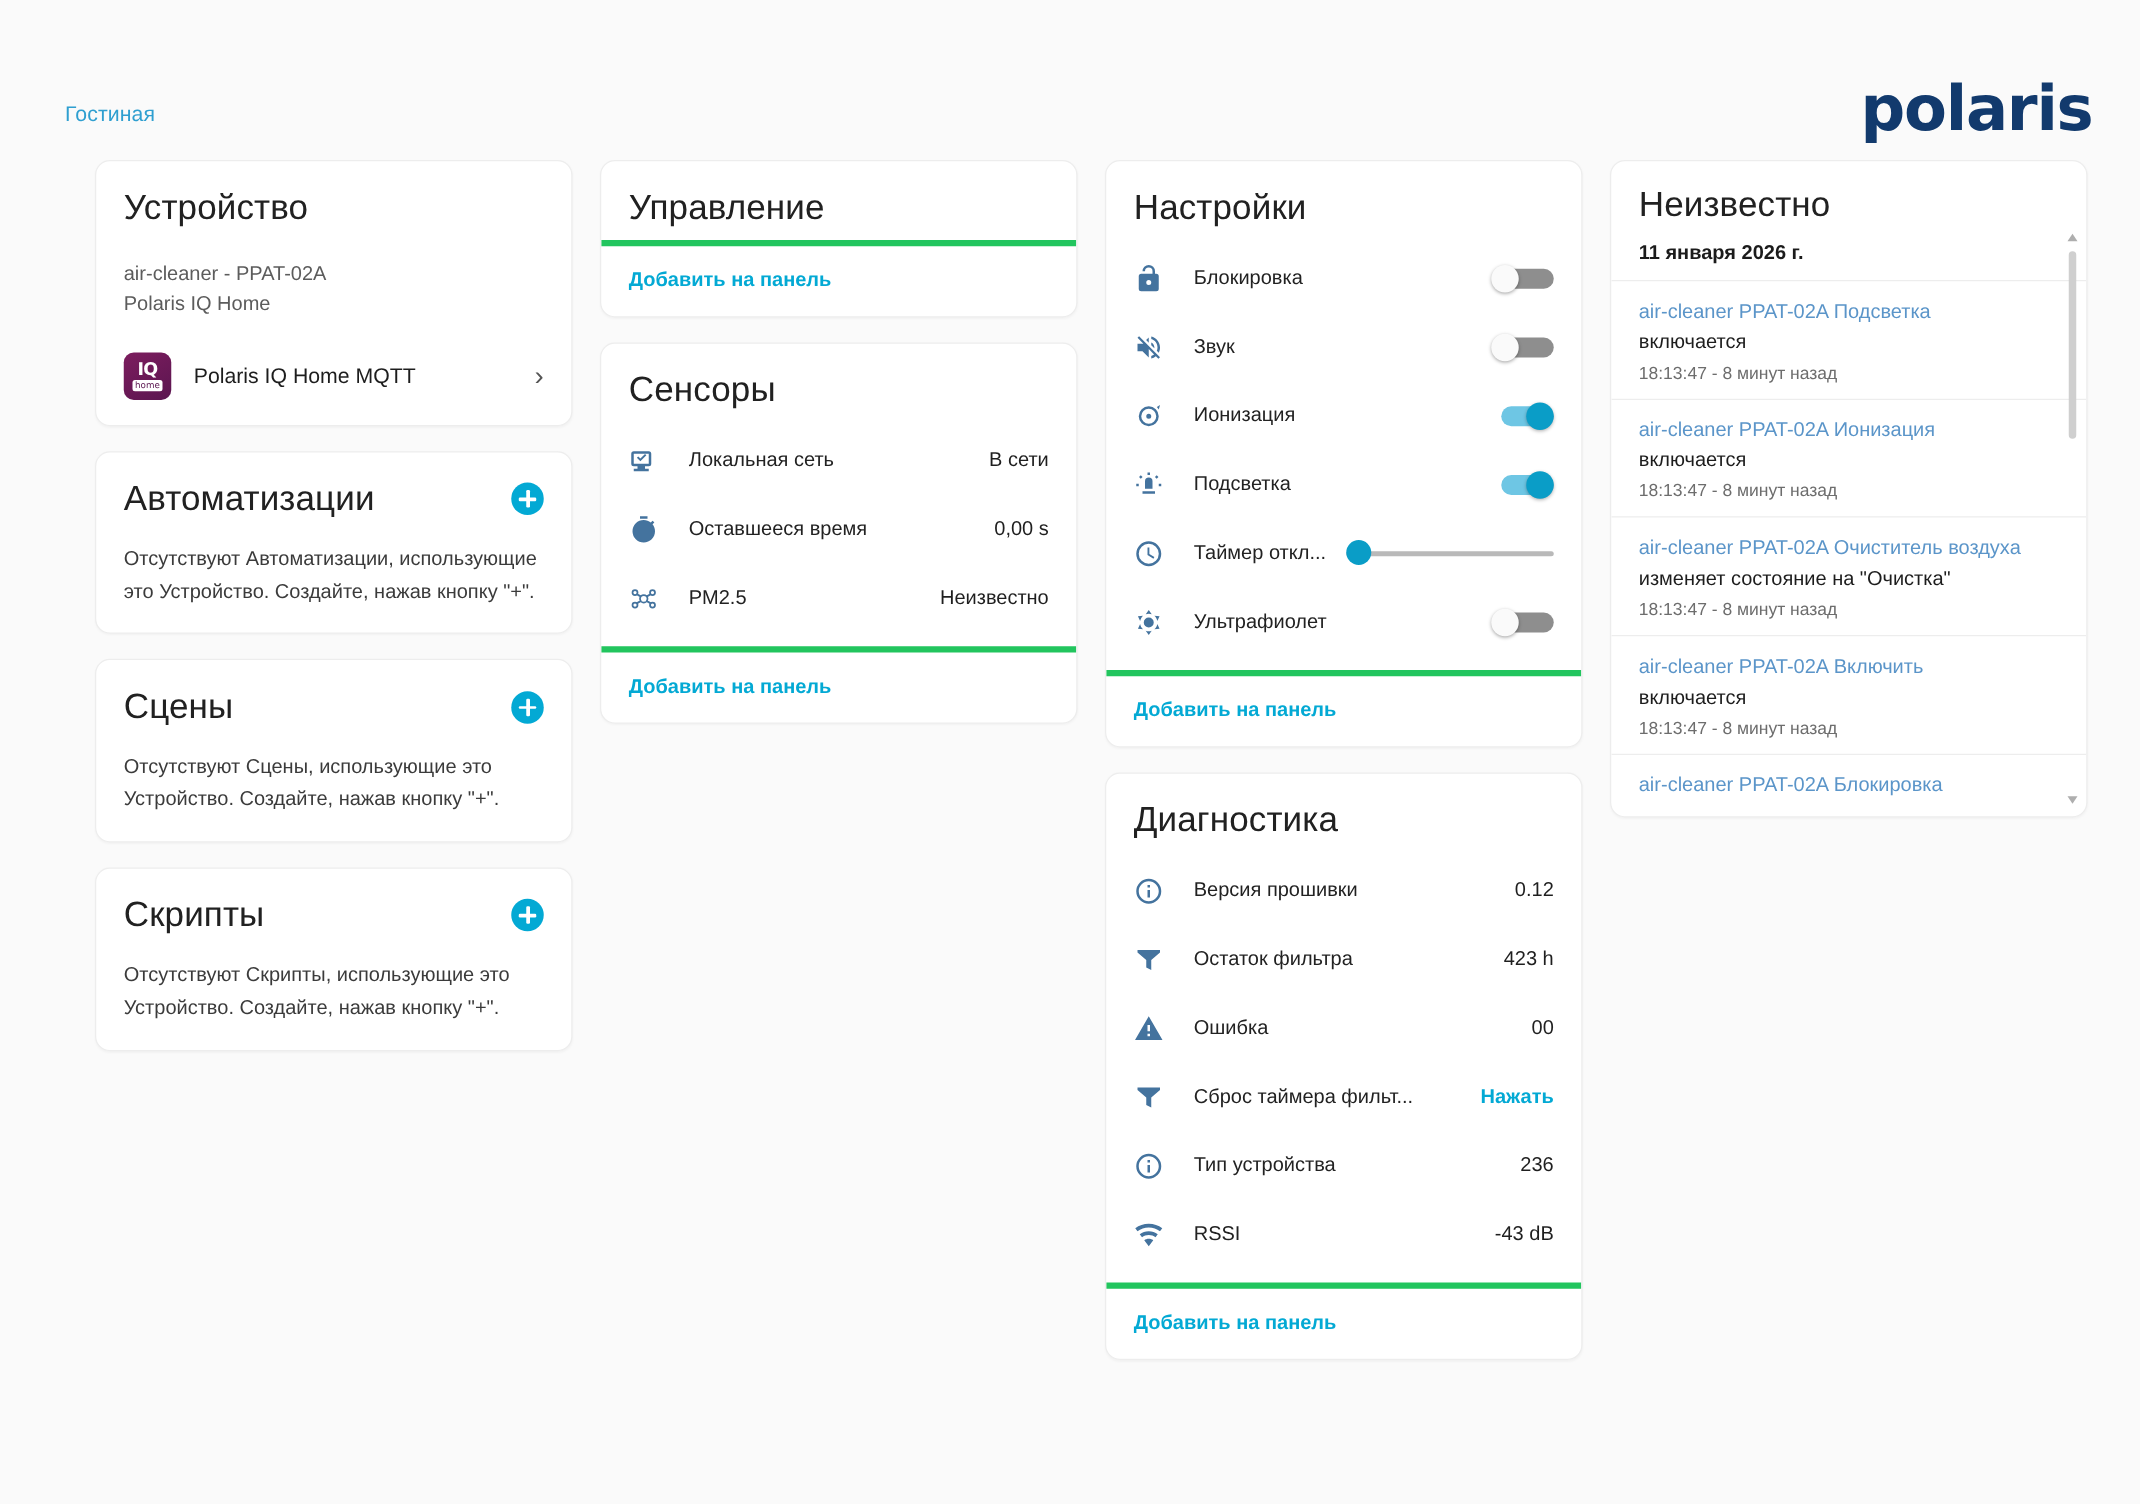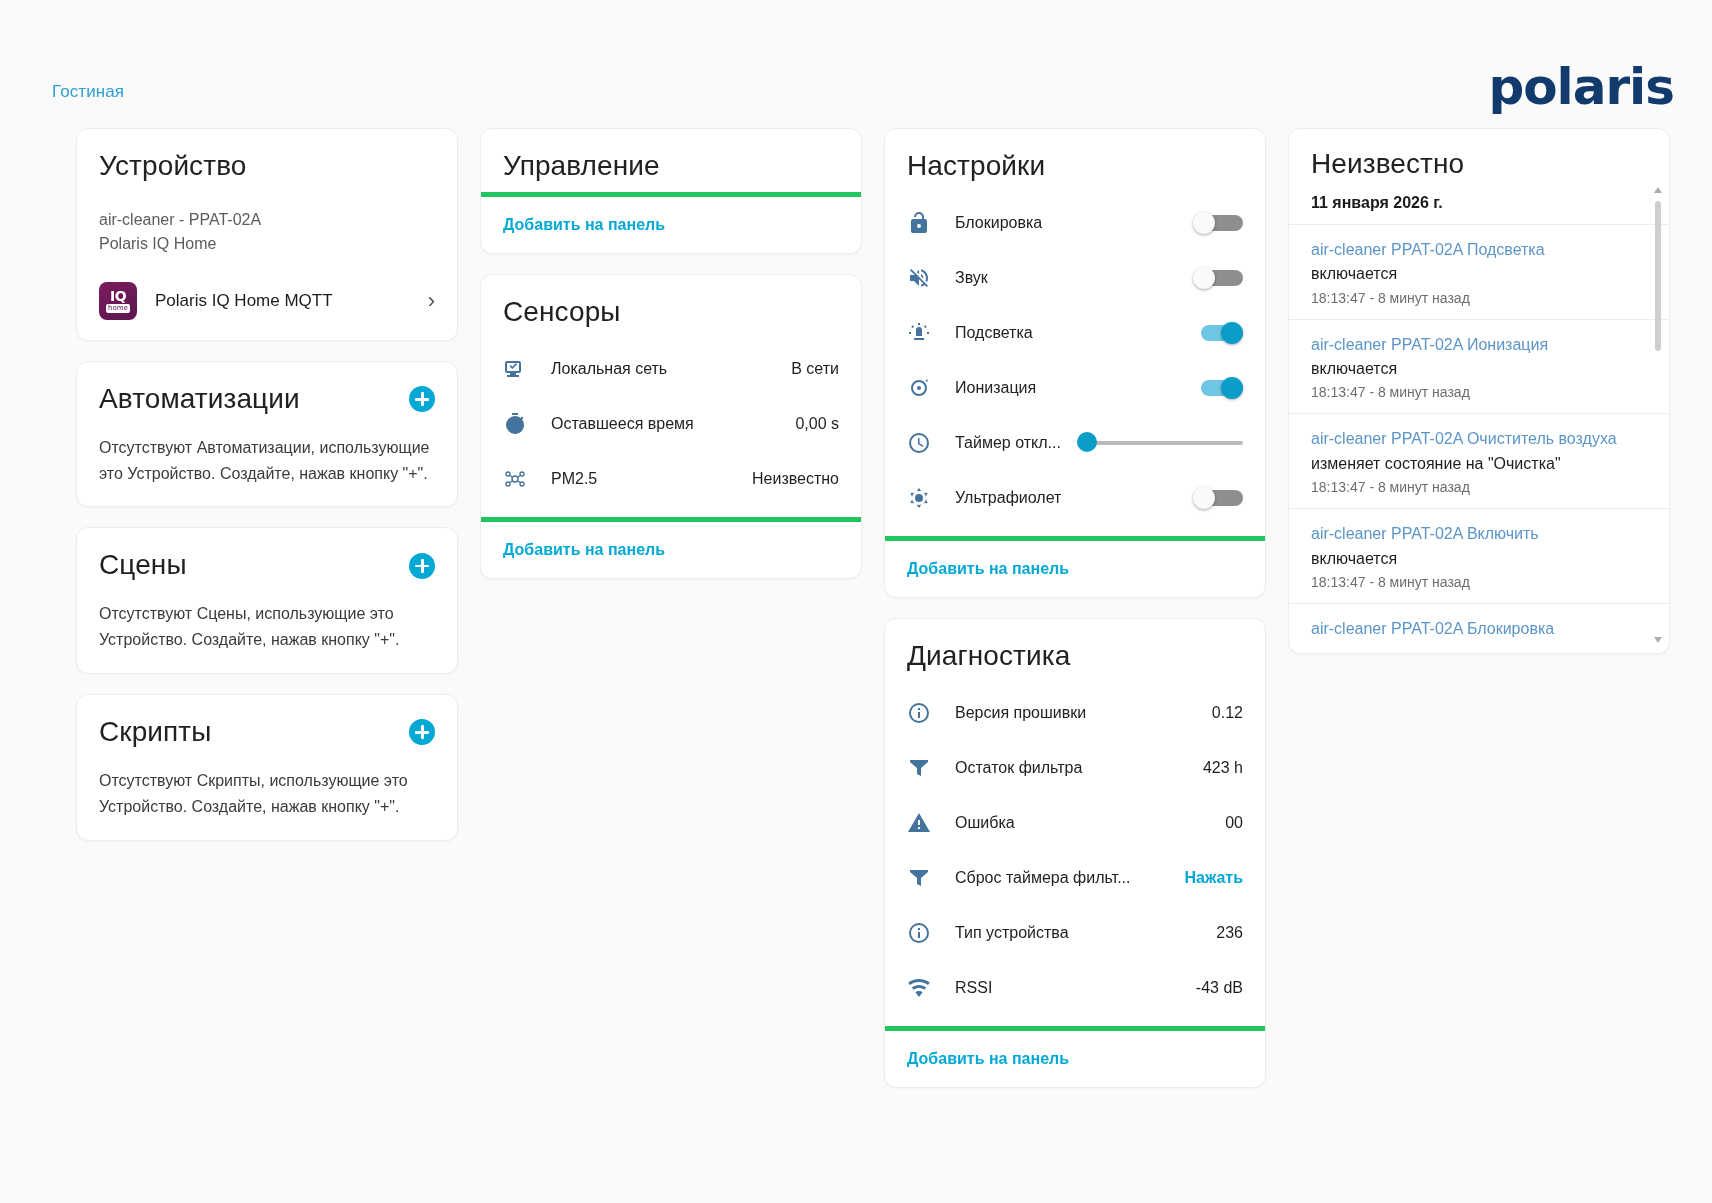--- a/index.html
+++ b/index.html
@@ -304,47 +304,47 @@
               <span class="lbl">Звук</span>
               <span class="toggle">
                   <span class="track"></span>
                   <span class="knob"></span>
                 </span>
             </div>
 
             <div class="row">
               <span class="ic">
                 <svg class="mdi" viewBox="0 0 24 24">
+                    <path d="M12,10A2,2 0 0,1 14,12A2,2 0 0,1 12,14A2,2 0 0,1 10,12A2,2 0 0,1 12,10M12,4A8,8 0 0,1 20,12A8,8 0 0,1 12,20A8,8 0 0,1 4,12A8,8 0 0,1 12,4M12,6A6,6 0 0,0 6,12A6,6 0 0,0 12,18A6,6 0 0,0 18,12A6,6 0 0,0 12,6Z"></path>
+                    <path d="M18.5,4.5L21,3L20,6.5"></path>
+                  </svg>
+              </span>
+              <span class="lbl">Ионизация</span>
+              <span class="toggle on">
+                  <span class="track"></span>
+                  <span class="knob"></span>
+                </span>
+            </div>
+
+            <div class="row">
+              <span class="ic">
+                <svg class="mdi" viewBox="0 0 24 24">
                     <path d="M12,6A3,3 0 0,1 15,9V15H9V9A3,3 0 0,1 12,6M7,17H17V19H7V17M11,2H13V4H11V2M18.36,4.22L19.78,5.64L18.36,7.05L16.95,5.64L18.36,4.22M4.22,5.64L5.64,4.22L7.05,5.64L5.64,7.05L4.22,5.64M20,11H22V13H20V11M2,11H4V13H2V11Z"></path>
                   </svg>
               </span>
               <span class="lbl">Подсветка</span>
               <span class="toggle on">
                   <span class="track"></span>
                   <span class="knob"></span>
                 </span>
             </div>
 
             <div class="row">
               <span class="ic">
                 <svg class="mdi" viewBox="0 0 24 24">
-                    <path d="M12,10A2,2 0 0,1 14,12A2,2 0 0,1 12,14A2,2 0 0,1 10,12A2,2 0 0,1 12,10M12,4A8,8 0 0,1 20,12A8,8 0 0,1 12,20A8,8 0 0,1 4,12A8,8 0 0,1 12,4M12,6A6,6 0 0,0 6,12A6,6 0 0,0 12,18A6,6 0 0,0 18,12A6,6 0 0,0 12,6Z"></path>
-                    <path d="M18.5,4.5L21,3L20,6.5"></path>
-                  </svg>
-              </span>
-              <span class="lbl">Ионизация</span>
-              <span class="toggle on">
-                  <span class="track"></span>
-                  <span class="knob"></span>
-                </span>
-            </div>
-
-            <div class="row">
-              <span class="ic">
-                <svg class="mdi" viewBox="0 0 24 24">
                     <path d="M12,2A10,10 0 0,0 2,12A10,10 0 0,0 12,22A10,10 0 0,0 22,12A10,10 0 0,0 12,2M12,4A8,8 0 0,1 20,12A8,8 0 0,1 12,20A8,8 0 0,1 4,12A8,8 0 0,1 12,4M12.5,7H11V13L15.75,15.9L16.5,14.65L12.5,12.25V7Z"></path>
                   </svg>
               </span>
               <span class="lbl shrink" style="width:112px">Таймер откл...</span>
               <span class="slider">
                 <span class="bar"></span>
                   <span class="handle" style="left:0"></span>
               </span>
             </div>
 

